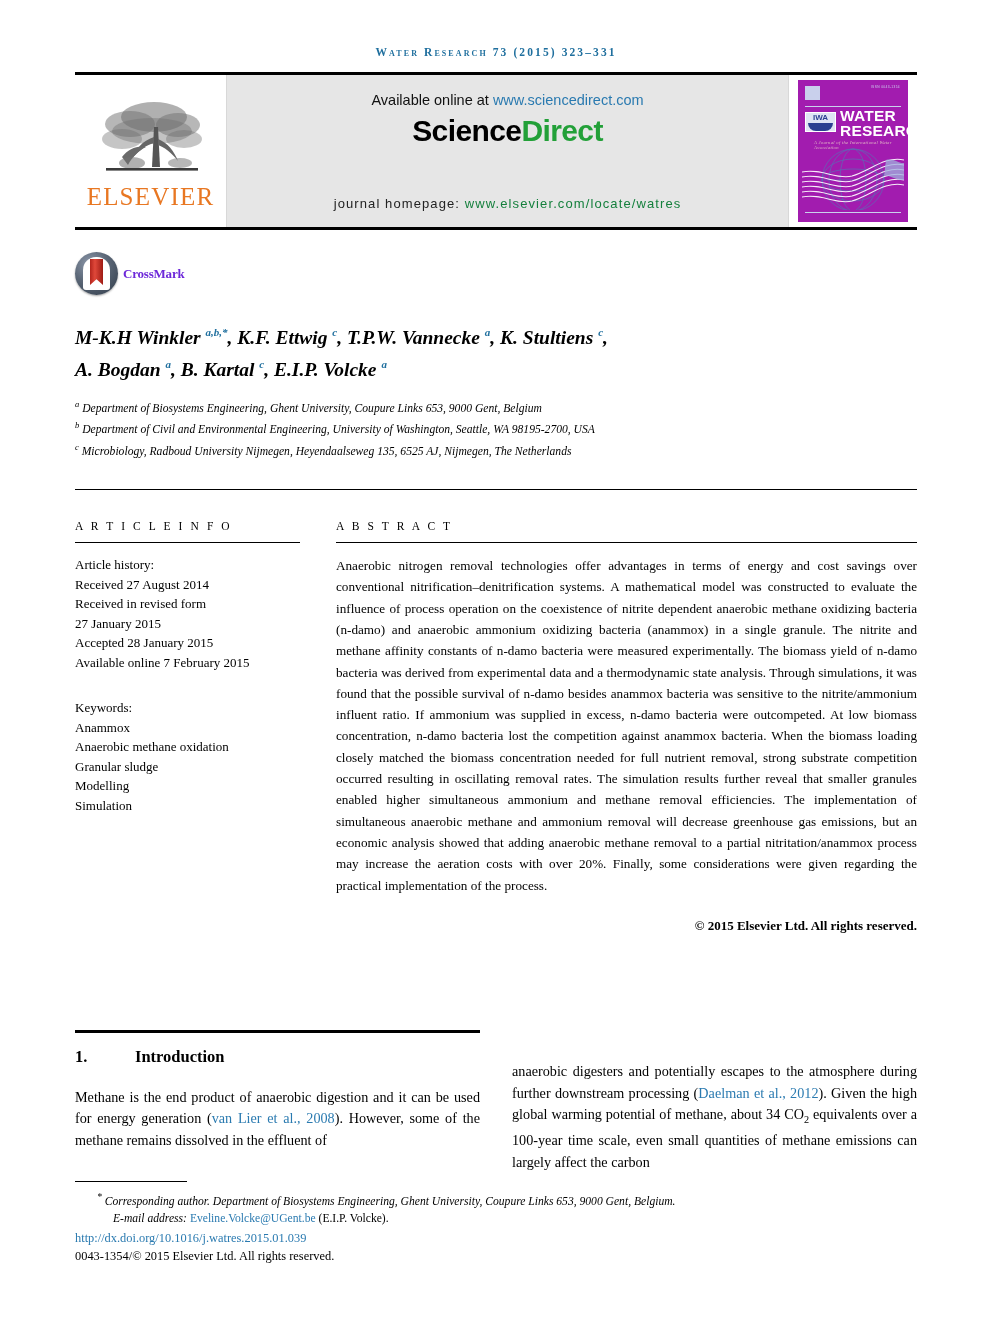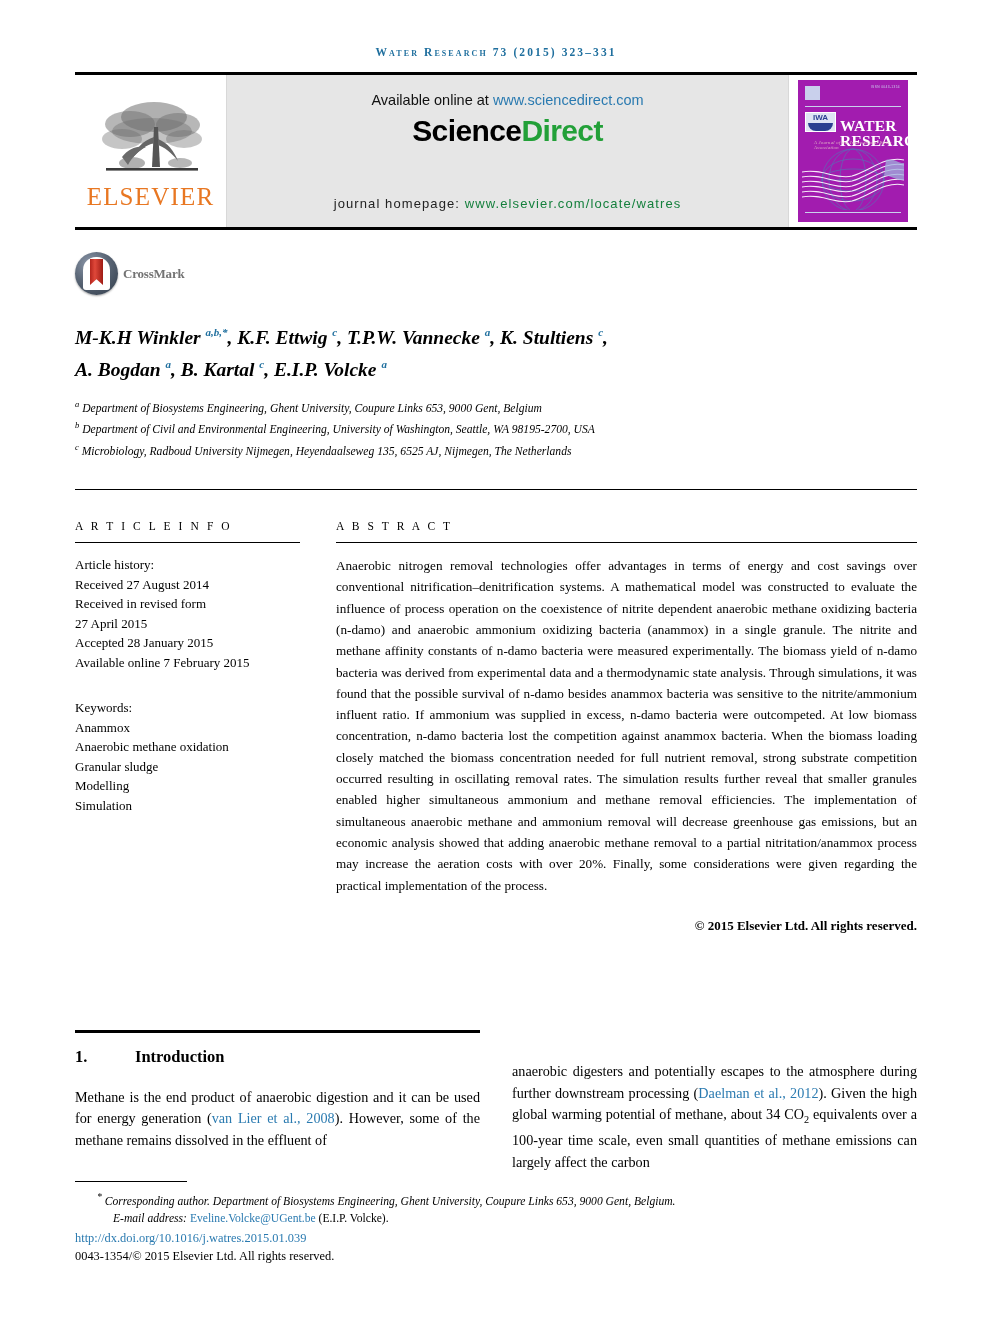--- a/index.html
+++ b/index.html
@@ -154,23 +154,23 @@
     line-height: 10px;
   }
   .cover-iwa-badge .iwa-wave {
     height: 8px;
     background: #2b3f91;
     margin: 0 2px;
     border-radius: 0 0 8px 8px;
   }
   .cover-title {
     position: absolute;
-    left: 42px; top: 38px;
+    left: 42px; top: 28px;
     color: #ffffff;
-    font-family: Liberation Serif, serif;
+    font-family: Liberation Sans, sans-serif;
     font-weight: bold;
     font-size: 15.5px;
     line-height: 15px;
     letter-spacing: 0.2px;
   }
   .cover-sub {
     position: absolute;
     left: 16px; top: 60px;
     color: #e3b9c6;
     font-size: 4.6px;
@@ -227,21 +227,21 @@
   .cm-ribbon {
     width: 13px; height: 26px;
     margin-top: 2px;
     background: linear-gradient(90deg,#b3251d 0%,#e0483a 38%,#9e1c15 100%);
     clip-path: polygon(0 0, 100% 0, 100% 100%, 50% 78%, 0 100%);
   }
   .cm-text {
     font-family: "Liberation Serif", serif;
     font-weight: bold;
     font-size: 13px;
-    color: #737373;
+    color: #6d28d9;
     letter-spacing: -0.2px;
   }
 
   
   .authors {
     margin: 24px 75px 0 75px;
     font-size: 19.5px;
     line-height: 27px;
     font-style: italic;
     font-weight: bold;
@@ -460,21 +460,21 @@
   </div>
 
   <div class="artbox">
     <div class="col-info">
       <div class="sec-head">A R T I C L E   I N F O</div>
       <div class="hline"></div>
       <div class="info-body">
         <div>Article history:</div>
         <div>Received 27 August 2014</div>
         <div>Received in revised form</div>
-        <div>27 April 2015</div>
+        <div>27 January 2015</div>
         <div>Accepted 28 January 2015</div>
         <div>Available online 7 February 2015</div>
       </div>
       <div class="kw-block">
         <div>Keywords:</div>
         <div>Anammox</div>
         <div>Anaerobic methane oxidation</div>
         <div>Granular sludge</div>
         <div>Modelling</div>
         <div>Simulation</div>

